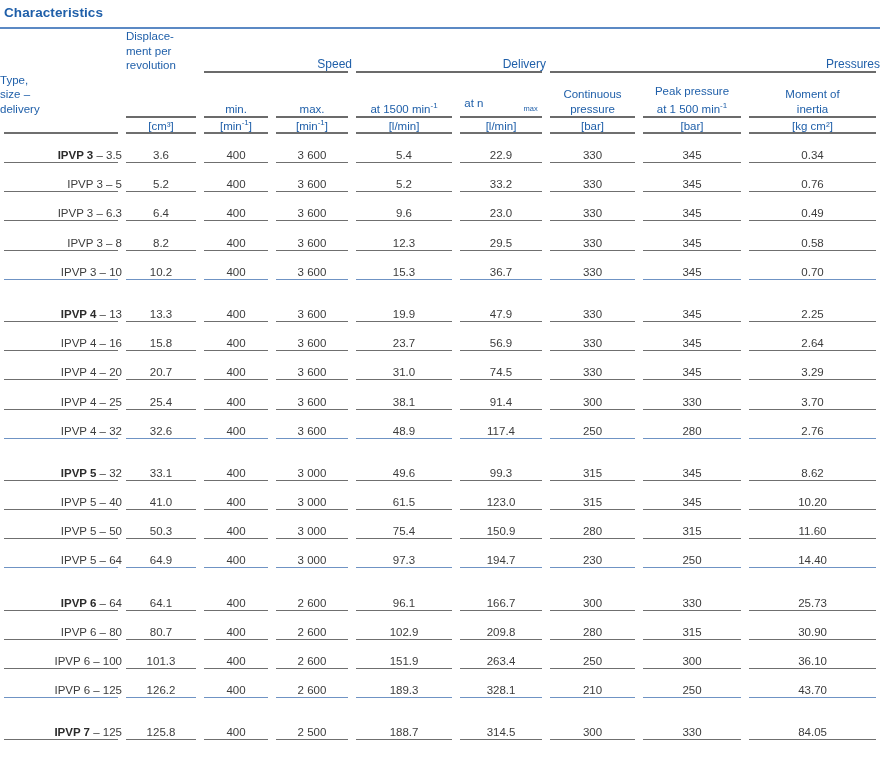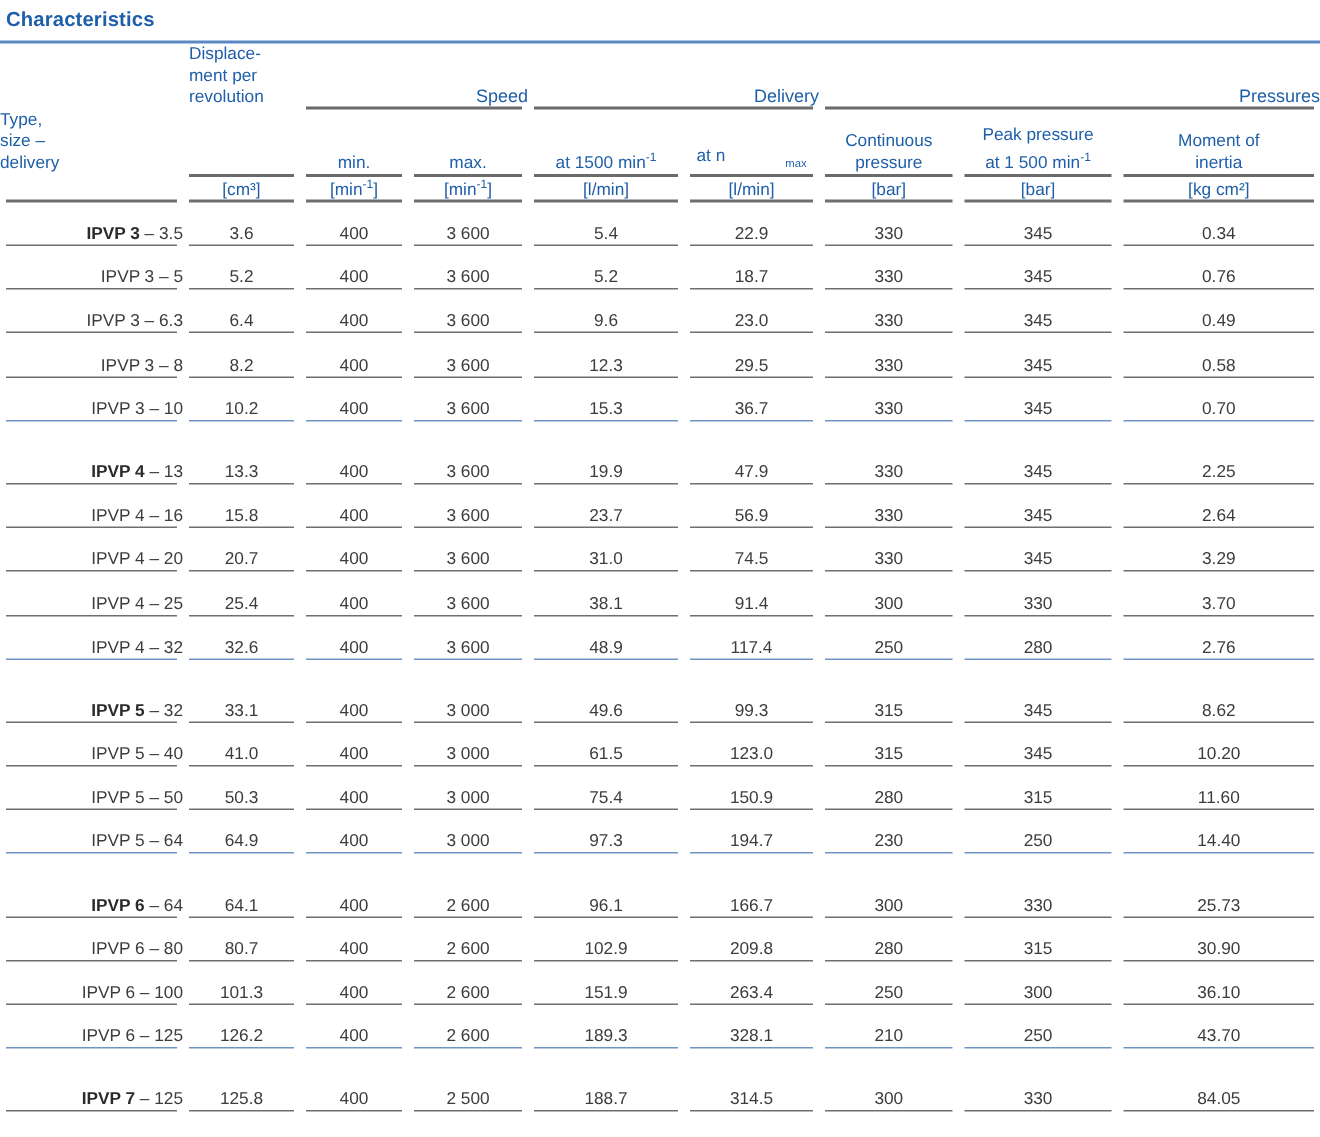--- a/index.html
+++ b/index.html
@@ -352,21 +352,21 @@
           <td>
             <div></div>
           </td>
         </tr>
         <tr class="data">
           <td class="type">IPVP 3 – 5</td>
           <td>5.2</td>
           <td>400</td>
           <td>3 600</td>
           <td>5.2</td>
-          <td>18.7</td>
+          <td>33.2</td>
           <td>330</td>
           <td>345</td>
           <td>0.76</td>
         </tr>
         <tr class="rowline">
           <td>
             <div></div>
           </td>
           <td>
             <div></div>

